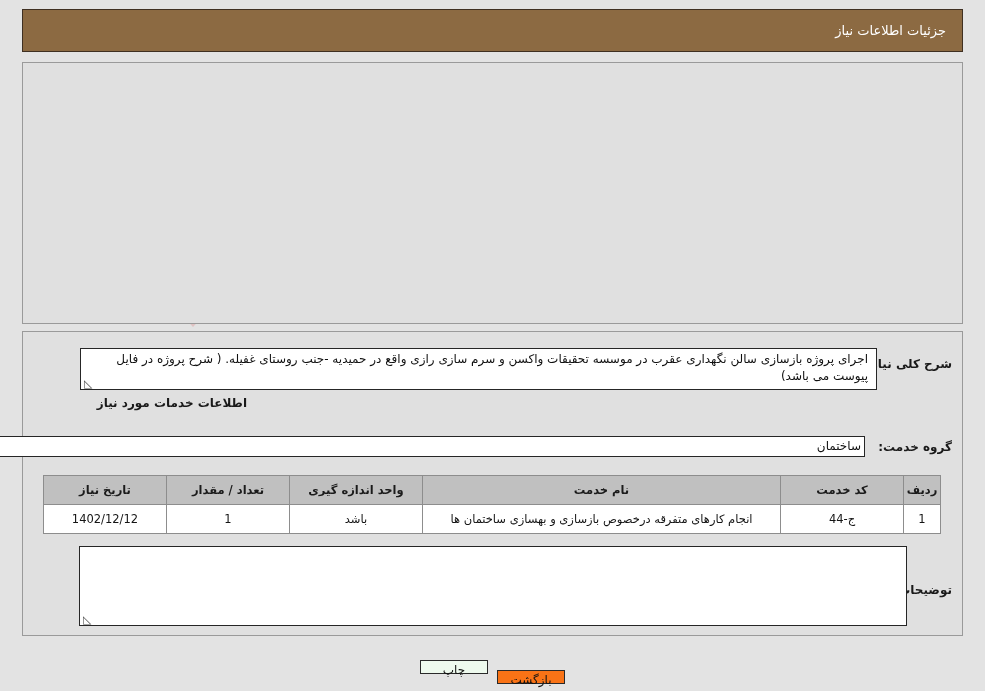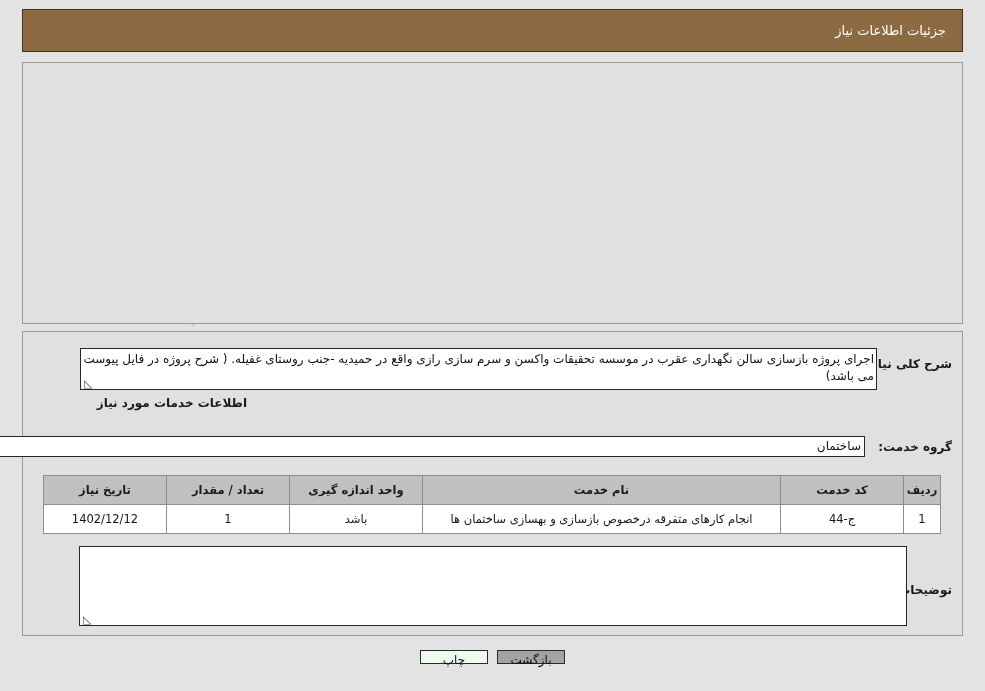--- a/index.html
+++ b/index.html
@@ -165,21 +165,21 @@
   .radio-item { display: flex; align-items: center; }
   .radio-item .rlabel { padding: 0 5px 0 14px; font-size: 12px; }
 
   
   .ta {
     background: #ffffff;
     border: 1px solid #262626;
     box-sizing: border-box;
     font-size: 12px;
     line-height: 17px;
-    padding: 2px 2px;
+    padding: 2px 8px;
     text-align: right;
     color: #101010;
     position: absolute;
     overflow: hidden;
   }
   .ta .resize {
     position: absolute;
     left: 3px;
     bottom: 1px;
     font-size: 11px;
@@ -237,21 +237,21 @@
     font-size: 12px;
     font-family: "DejaVu Sans", "Liberation Sans", sans-serif;
     cursor: pointer;
     color: #141414;
     padding: 0 10px;
     box-sizing: border-box;
     line-height: 19px;
     text-align: center;
   }
   .btn.print { background: #eefaee; }
-  .btn.back  { background: #a3a3a3; }
+  .btn.back  { background: #f97316; margin-top: 20px; }
 </style>
 </head>
 <body>
 
 <div id="watermark">
   <div class="wm-shield">
     <div class="wm-shield-inner"></div>
     <div class="wm-check"></div>
   </div>
   <div class="wm-text">AriaTender.net</div>

